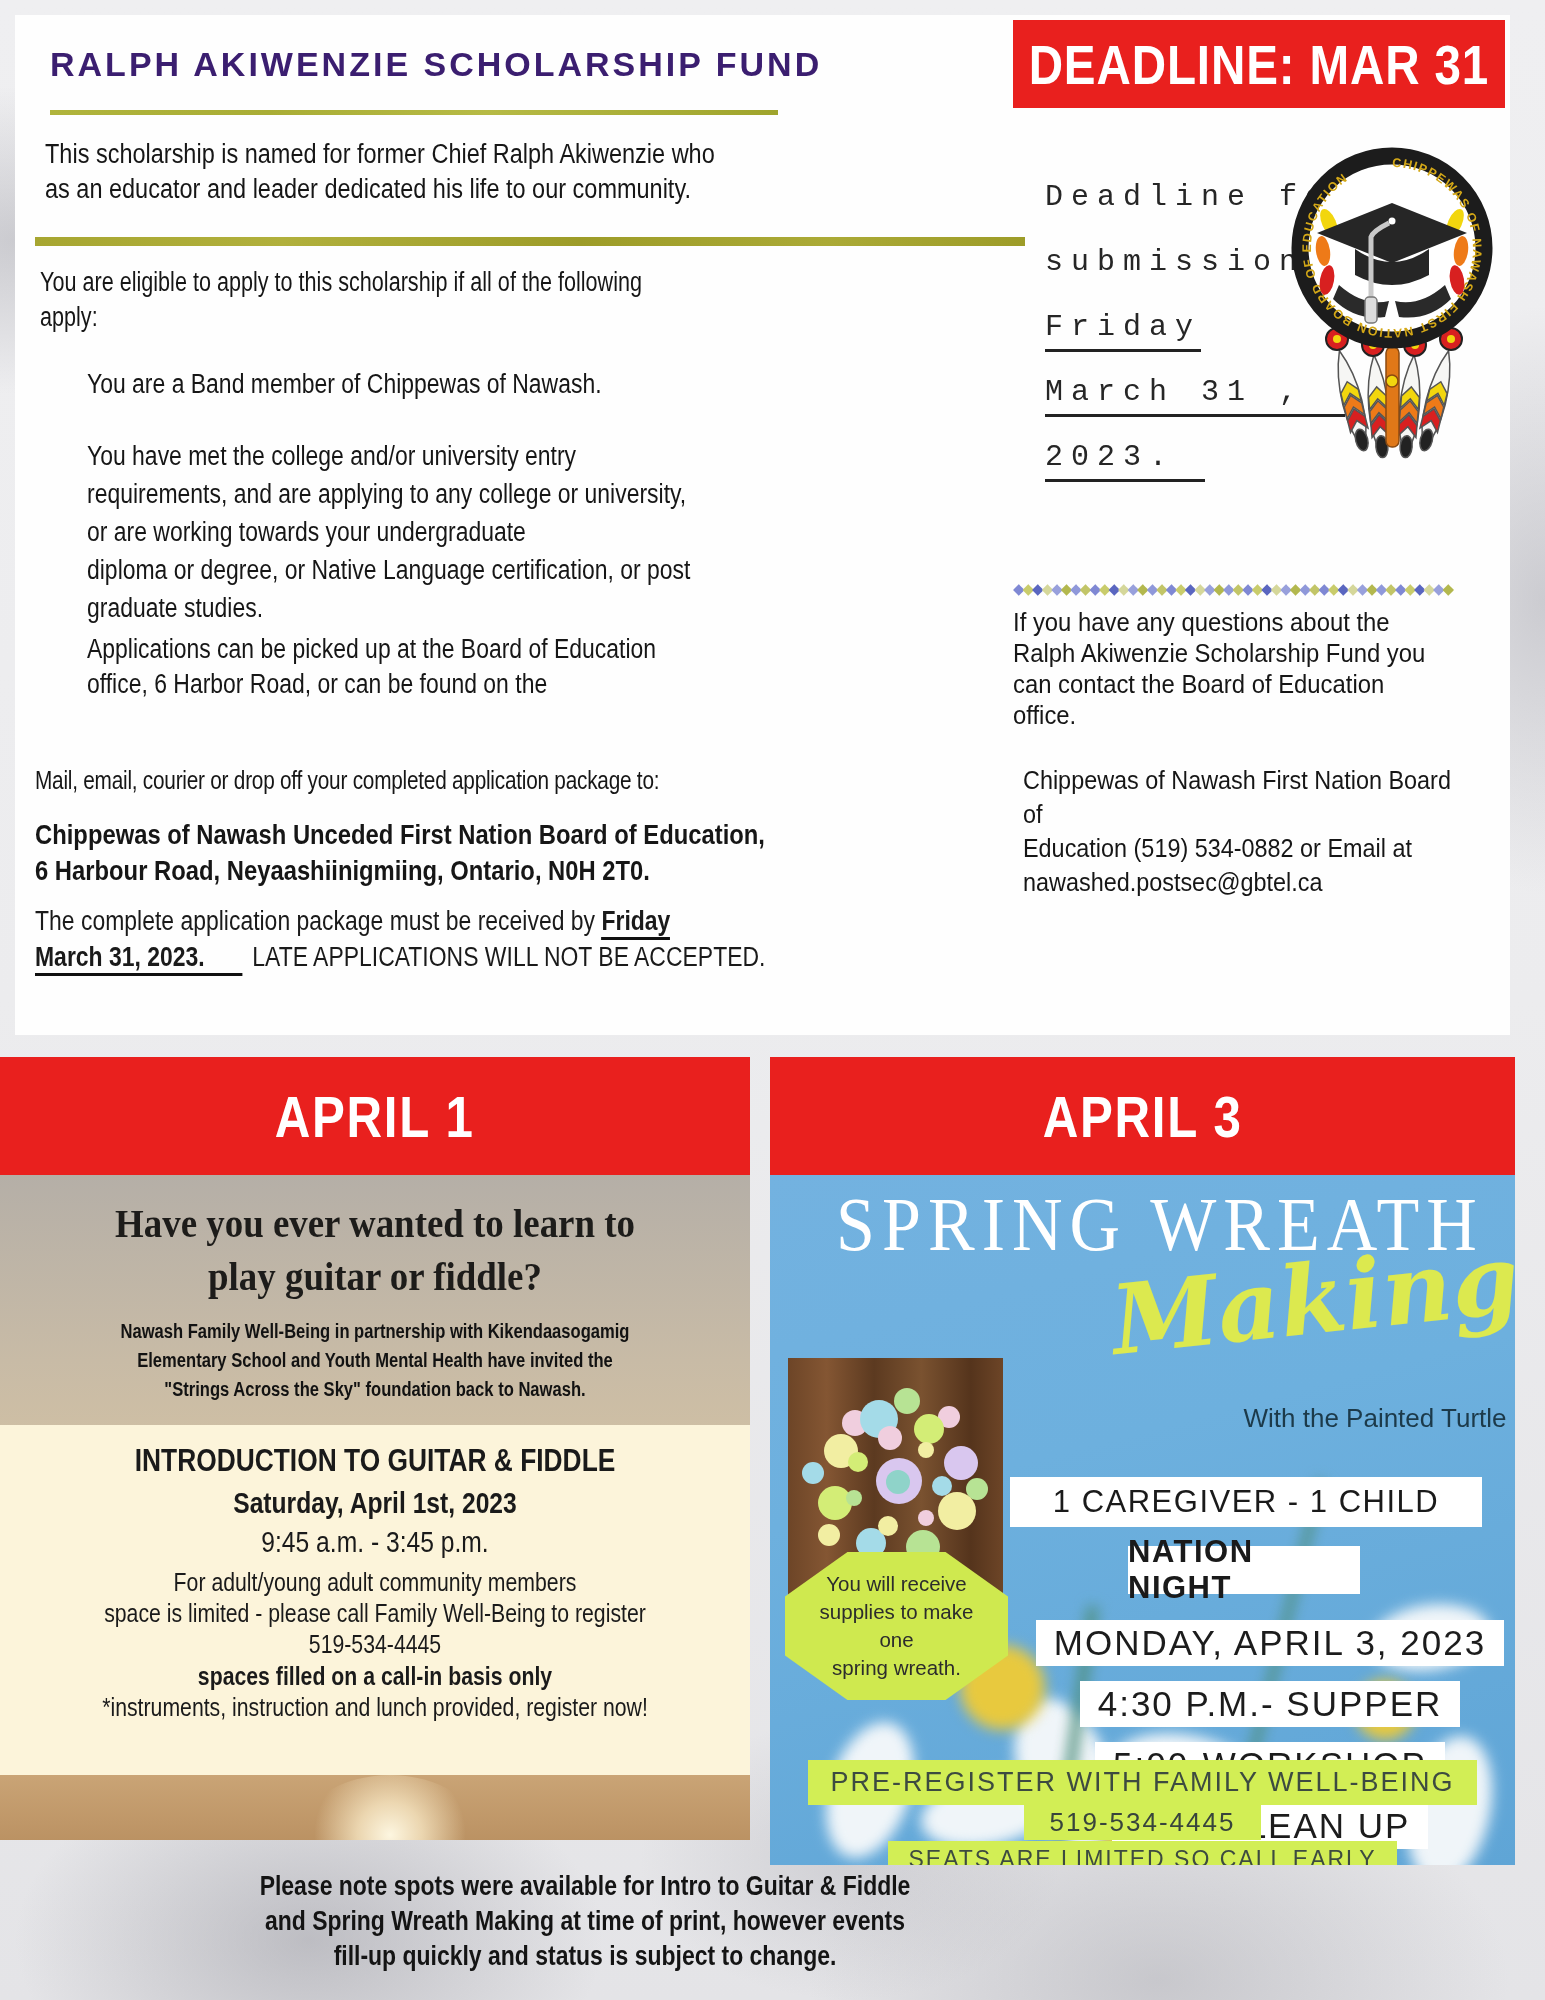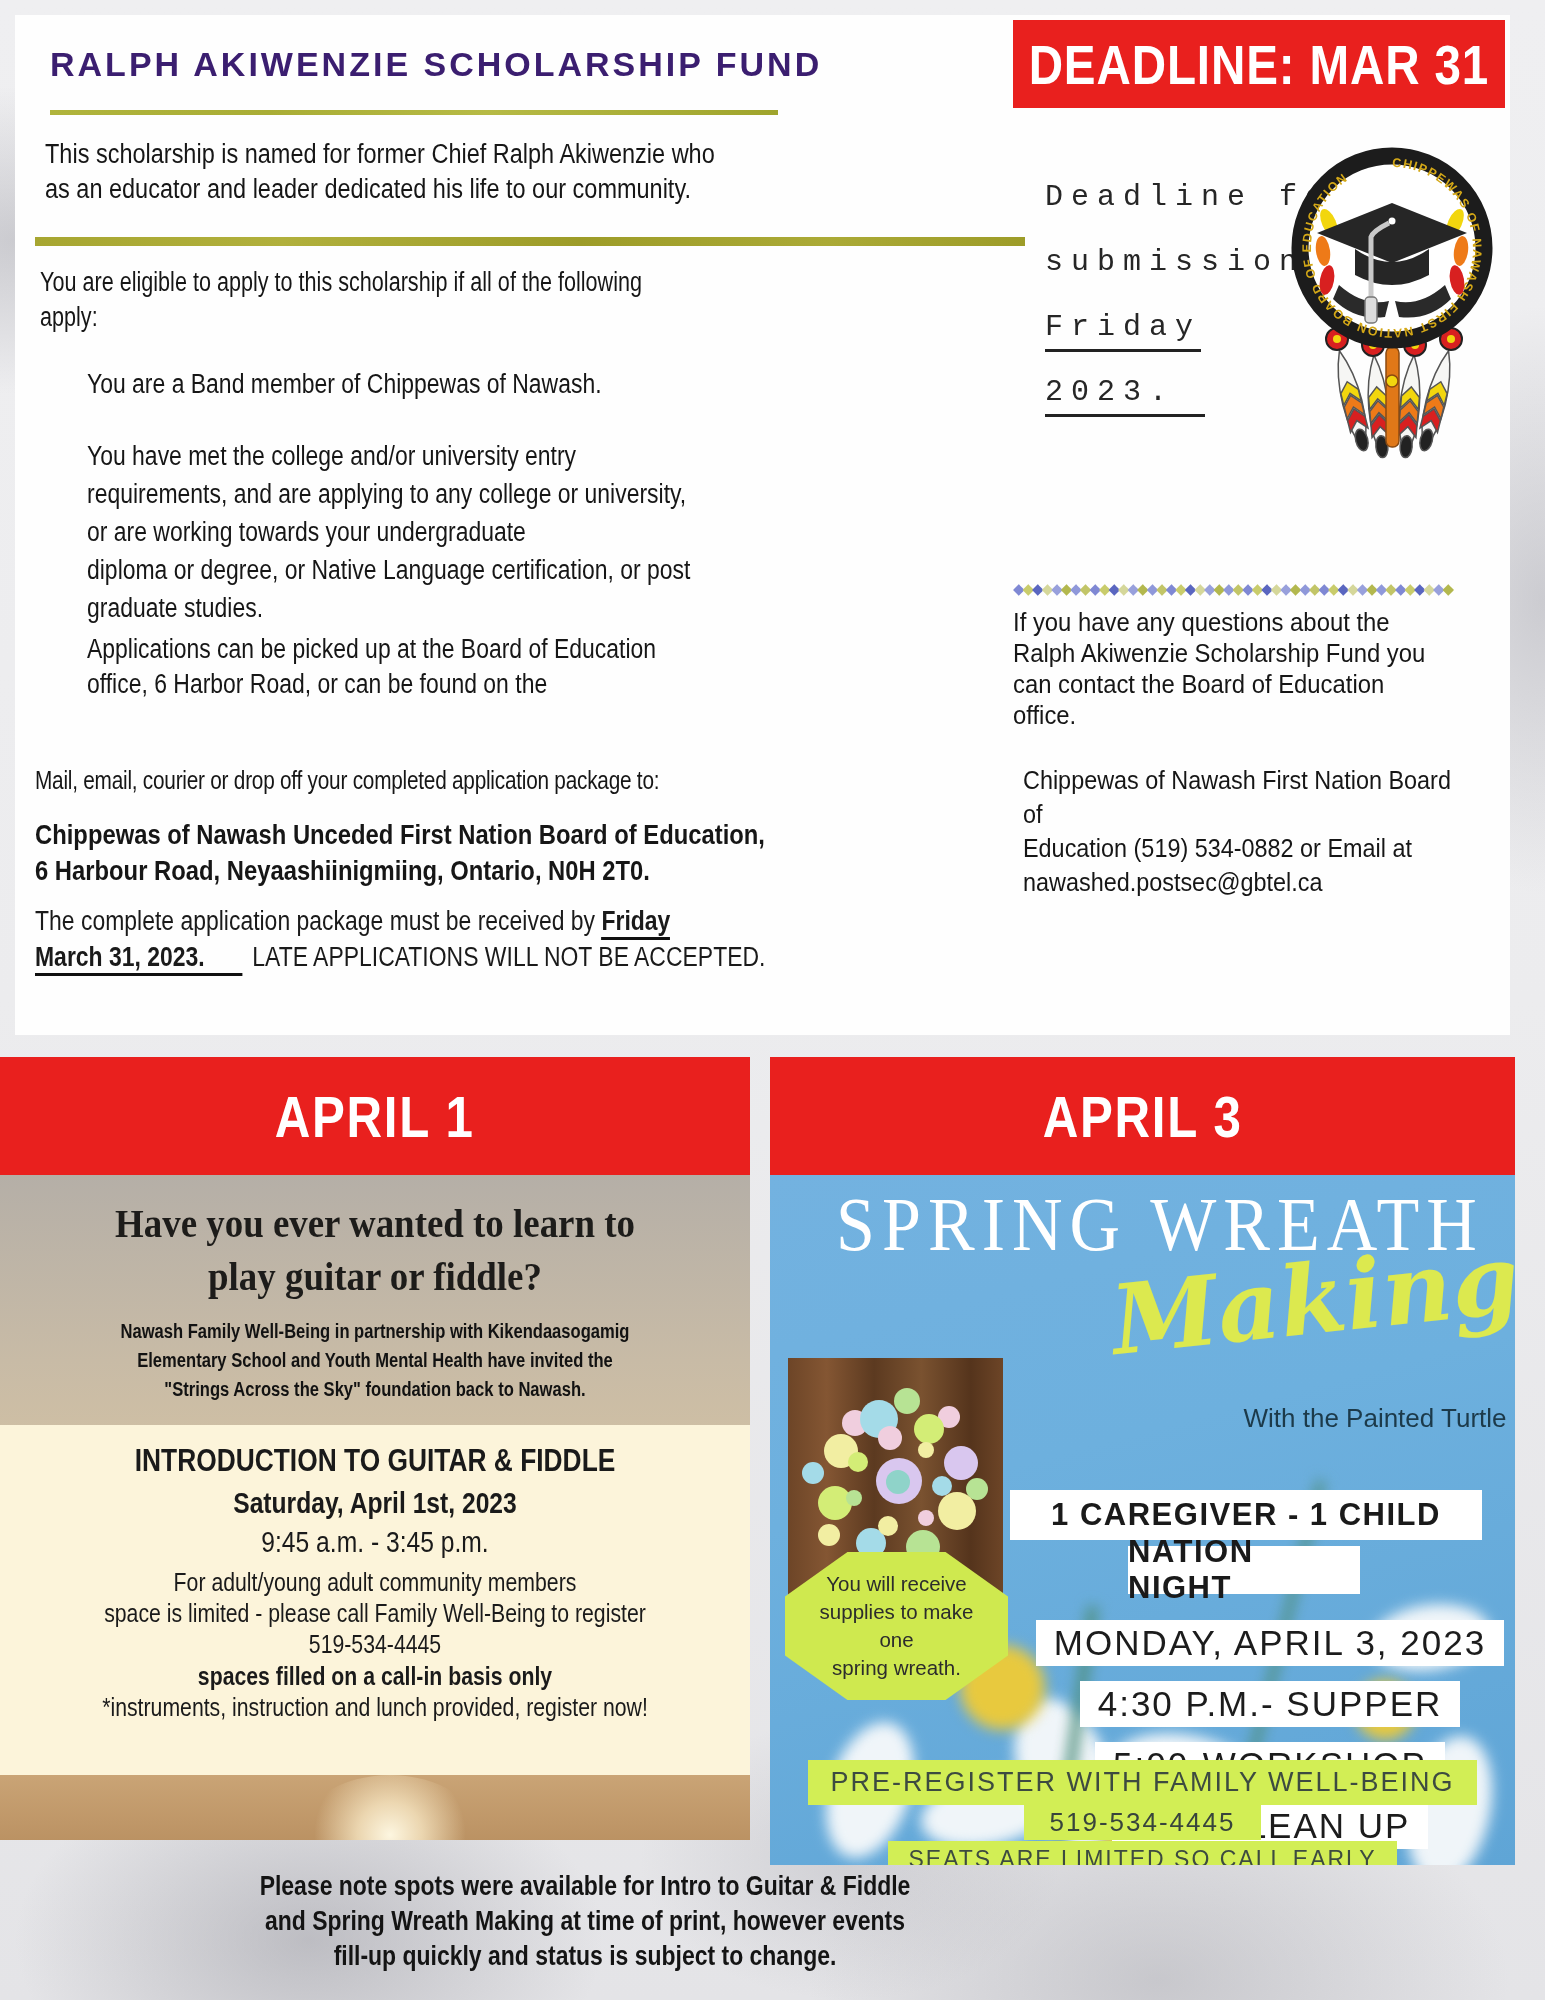--- a/index.html
+++ b/index.html
@@ -99,21 +99,21 @@
     78px 8px 0 -12px #b7e394,40px 84px 0 -12px #d9c7ef,-12px 88px 0 -12px #d3ed76,-70px 54px 0 -12px #f2eea2,
     -86px -8px 0 -12px #a4dbe8;}
   .wreath::after{content:'';position:absolute;left:98px;top:112px;width:24px;height:24px;border-radius:50%;
     background:#8fd3c9;box-shadow:-40px -20px 0 -2px #d3ed76,-8px -44px 0 #f0cede,28px -32px 0 -4px #f2eea2,
     44px 4px 0 -2px #a4dbe8,28px 36px 0 -4px #f0cede,-10px 44px 0 -2px #f2eea2,-44px 16px 0 -4px #b7e394;}
   .octagon{position:absolute;left:15px;top:377px;width:223px;height:148px;background:#cfe94f;
     clip-path:polygon(28% 0,72% 0,100% 30%,100% 70%,72% 100%,28% 100%,0 70%,0 30%);
     display:flex;align-items:center;justify-content:center;text-align:center;
     font-size:20.5px;line-height:28px;color:#2c2c2c;}
   .wbox{position:absolute;background:#fff;display:flex;align-items:center;justify-content:center;}
-  .caregiver{left:240px;top:315px;width:472px;height:50px;font-size:31px;font-weight:bold;letter-spacing:1.5px;}
+  .caregiver{left:240px;top:302px;width:472px;height:50px;font-size:31px;font-weight:normal;letter-spacing:1.5px;}
   .craft{left:358px;top:371px;width:232px;height:48px;font-size:31px;font-weight:bold;letter-spacing:1.5px;}
   .schedule{position:absolute;left:255px;top:430px;width:490px;text-align:center;}
   .sched-line{display:table;margin:15px auto 3px;background:#fff;padding:3px 18px;
     font-size:35px;letter-spacing:2px;color:#1c1c1c;white-space:nowrap;}
   .greens{position:absolute;left:0;top:585px;width:745px;text-align:center;}
   .green{display:table;margin:0 auto;background:#d2ee55;color:#3d4b40;white-space:nowrap;}
   .pre-reg{font-size:27px;letter-spacing:2px;padding:7px 22px;}
   .g-phone{font-size:26px;letter-spacing:2px;padding:2px 26px;color:#38443c;}
   .g-seats{font-size:23px;letter-spacing:2px;padding:5px 20px;margin-top:1px;}
   .footer{position:absolute;left:0;top:1868px;width:1170px;margin:0;text-align:center;
@@ -148,20 +148,21 @@
       <div><span class="bu march">March 31, 2023.</span><span class="late">LATE APPLICATIONS WILL NOT BE ACCEPTED.</span></div>
     </div>
 
     <div class="deadline-banner">
       <span>DEADLINE: MAR 31</span>
     </div>
     <div class="mono-block">
       <div class="mline">Deadline for</div>
       <div class="mline">submissions:</div>
       <div class="mline"><span class="mu">Friday</span></div>
+      <div class="mline"><span class="mu mu2">March 31 ,</span></div>
       <div class="mline"><span class="mu mu3">2023.</span></div>
     </div>
 
     <svg class="logo" width="230" height="345" viewBox="0 0 230 345">
       <defs>
           <path id="ringpath" d="M115,34 a81,81 0 1 1 -0.02,0"></path>
         </defs>
 
       <g stroke="#555" stroke-width="1.5">
         <g transform="translate(60,208) rotate(-14)">

